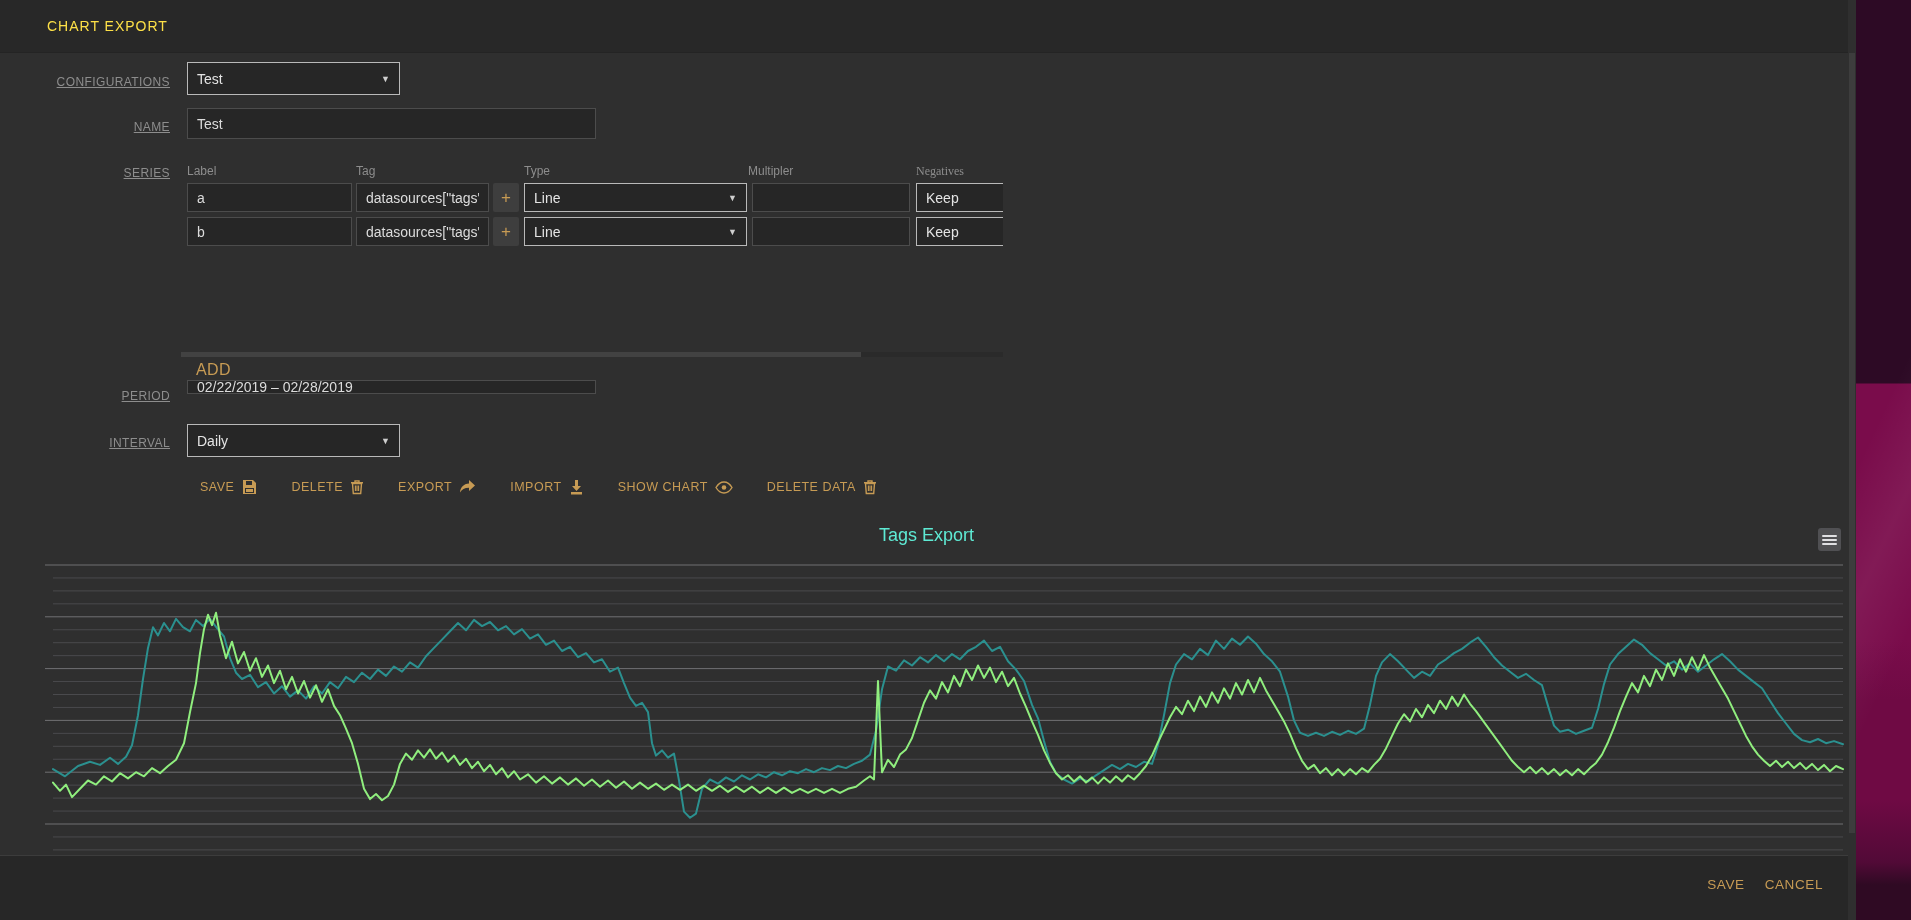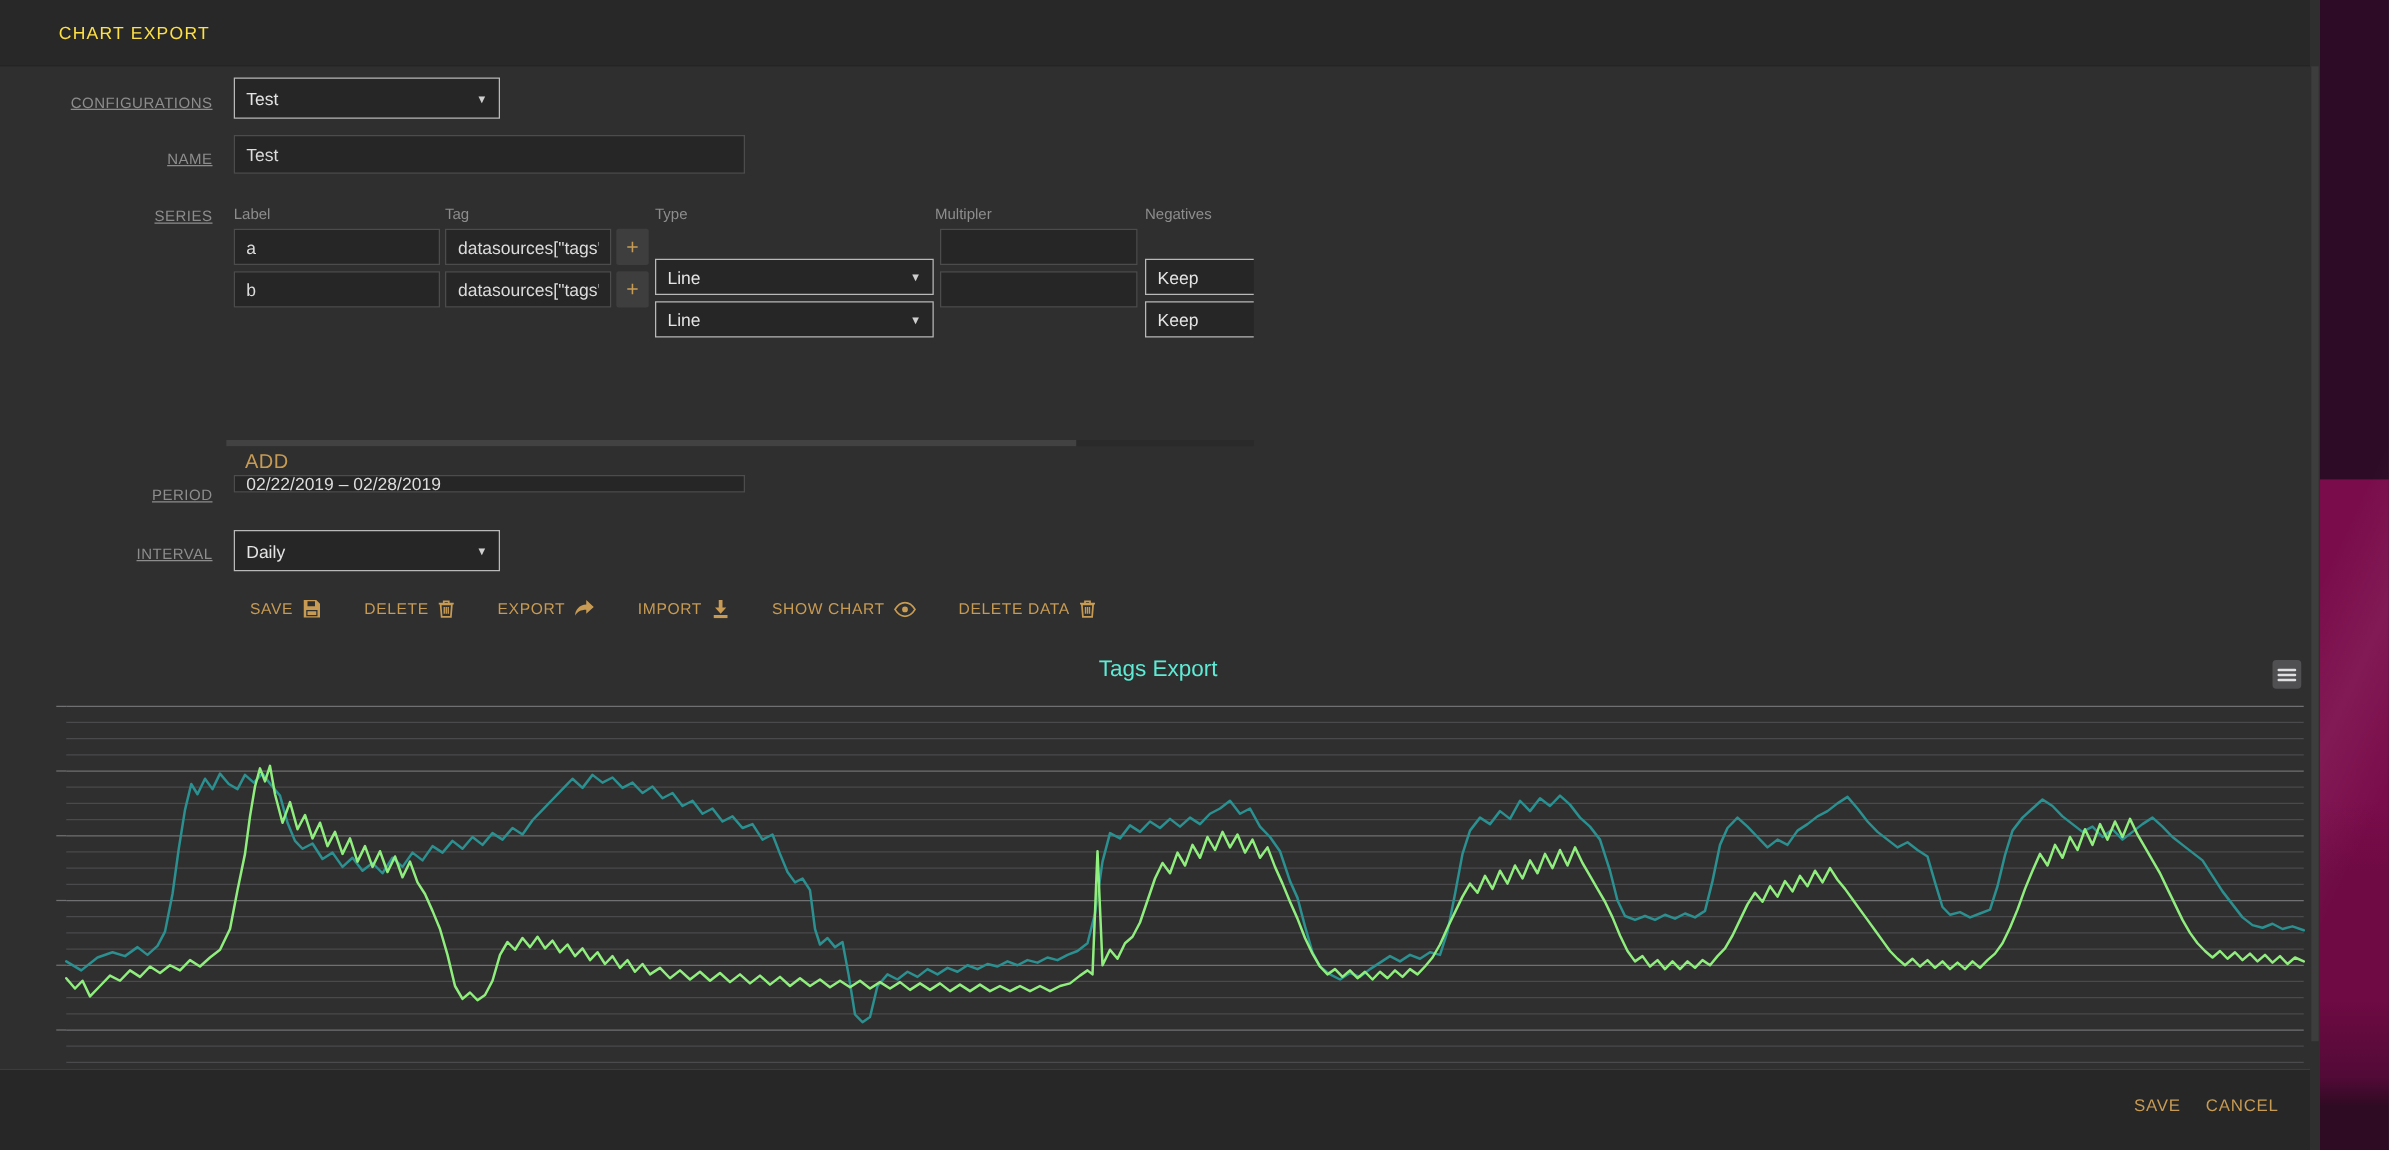--- a/index.html
+++ b/index.html
@@ -26,21 +26,21 @@
   .row-name  { position:absolute; left:0; top:108px; }
   .row-period{ position:absolute; left:0; top:380px; }
   .row-intv  { position:absolute; left:0; top:424px; }
 
   
   .series-wrap { position:absolute; left:181px; top:160px; width:822px; height:218px; overflow:hidden; }
   .col-hd { position:absolute; top:4px; font-size:12px; color:#8d8d8d; }
   .srow-input { position:absolute; height:29px; }
   .plus-btn { position:absolute; width:26px; height:29px; background:#3e3e3e; border:none; border-radius:2px;
               color:#c79b54; font-size:17px; line-height:27px; text-align:center; cursor:pointer; }
-  .srow-sel { height:29px;margin-top:24px; }
+  .srow-sel { height:29px; }
   .hscroll { position:absolute; left:181px; top:352px; width:822px; height:5px; background:#2a2a2a; }
   .hscroll .thumb { position:absolute; left:0; top:0; height:5px; width:680px; background:#424242; }
   .add-link { position:absolute; left:196px; top:361px; font-size:16px; color:#c79b54;
               letter-spacing:.4px; cursor:pointer; }
 
   
   .actions { position:absolute; left:200px; top:479px; display:flex; align-items:center; gap:34px; }
   .linkbtn { display:flex; align-items:center; gap:7px; color:#c79b54; font-size:12.5px;
              letter-spacing:.5px; cursor:pointer; white-space:nowrap; }
   .linkbtn svg { display:block; }
@@ -92,21 +92,21 @@
   </div>
 
   <div class="flabel" style="left:0; top:166px;">SERIES</div>
 
   <div class="series-wrap">
 
     <div class="col-hd" style="left:6px;">Label</div>
     <div class="col-hd" style="left:175px;">Tag</div>
     <div class="col-hd" style="left:343px;">Type</div>
     <div class="col-hd" style="left:567px;">Multipler</div>
-    <div class="col-hd" style="left:735px;">Negatives</div>
+    <div class="col-hd" style="left:735px;font-family:Liberation Serif, serif;">Negatives</div>
 
     <input class="tinput srow-input" style="left: 6px; top: 23px; width: 165px;" value="a">
     <input class="tinput srow-input" style="left: 175px; top: 23px; width: 133px;" value="datasources[&quot;tags&quot;]">
     <button class="plus-btn" style="left:312px; top:23px;">
       <span>+</span></button>
     <div class="sel srow-sel" style="left:343px; top:23px; width:223px;">
       <span>Line</span>
       <span class="arrow">▼</span>
     </div>
     <input class="tinput srow-input" style="left: 571px; top: 23px; width: 158px;" value="">

